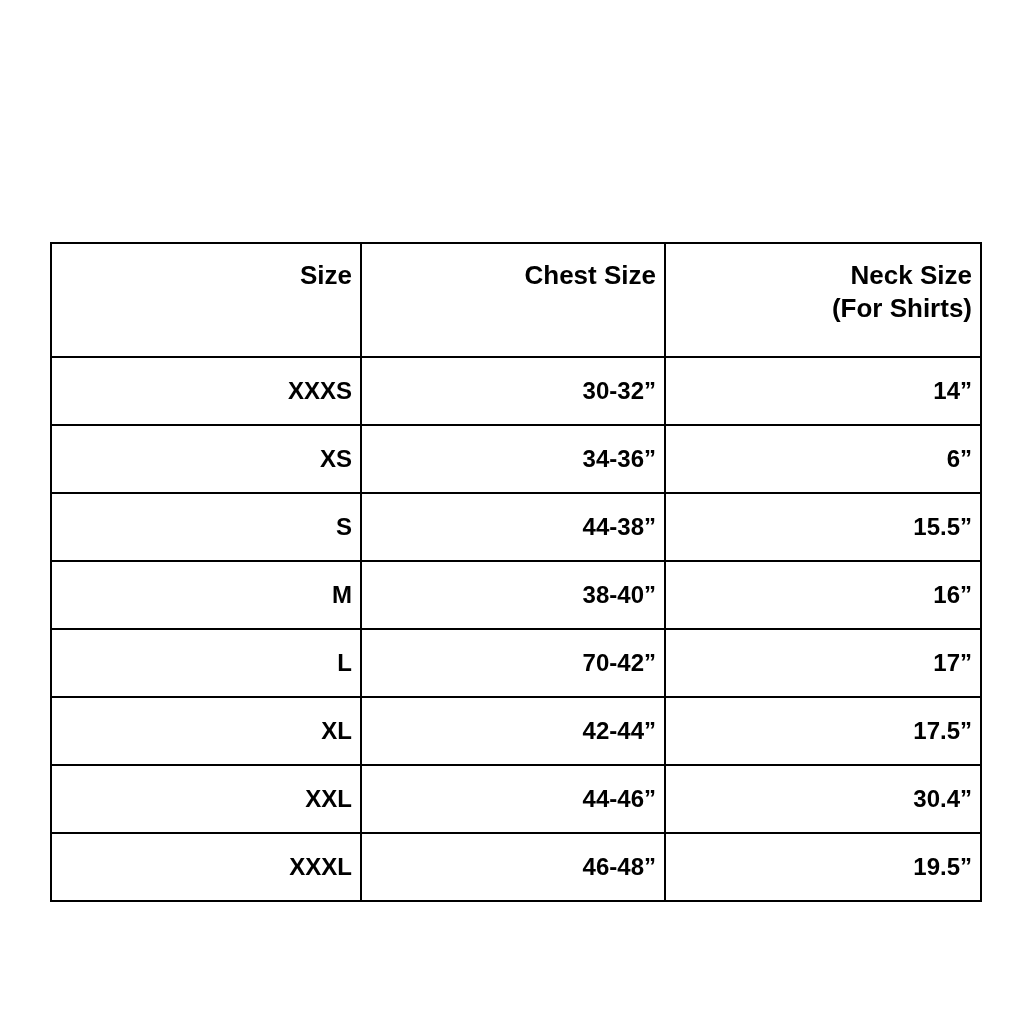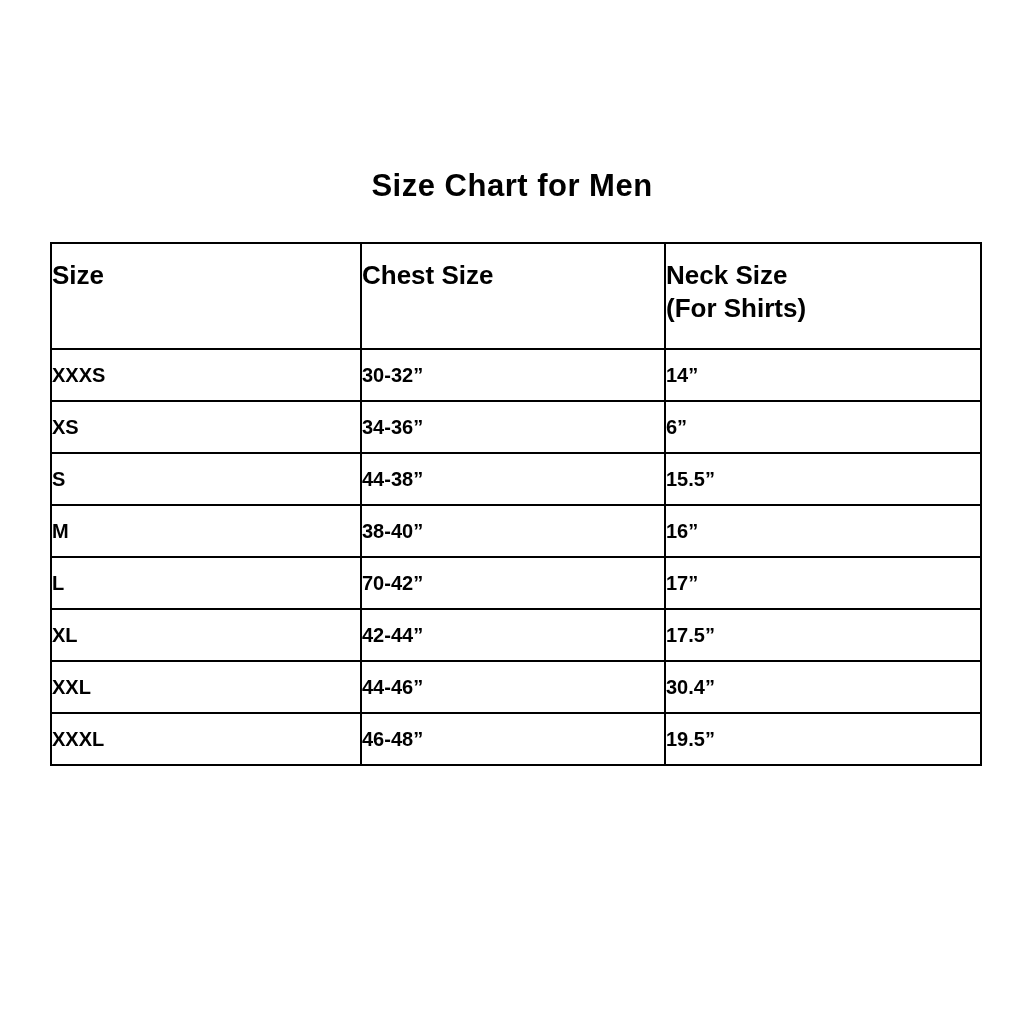--- a/index.html
+++ b/index.html
@@ -37,49 +37,48 @@
     top: 242px;
     left: 50px;
     width: 930px;
     border-collapse: collapse;
     table-layout: fixed;
     background: #ffffff;
   }
   .size-table th,
   .size-table td {
     border: 2px solid #000000;
-    text-align: left;
+    text-align: right;
     font-weight: bold;
     color: #000000;
-    padding: 0;
+    padding: 8px;
     margin-left: 32px;
   }
   .size-table th {
     height: 89px;
     vertical-align: top;
     padding-top: 15px;
     font-size: 26px;
     line-height: 33px;
   }
   .size-table td {
     height: 50px;
     vertical-align: middle;
-    font-size: 20px;
+    font-size: 24px;
     line-height: 28px;
   }
   .hdr-line {
     display: block;
   }
 </style>
 </head>
 <body>
 
 <div class="page">
 
-  <h1 class="title">Size Chart for Men</h1>
 
   <table class="size-table">
     <colgroup>
       <col style="width:310px">
       <col style="width:304px">
       <col style="width:316px">
     </colgroup>
     <thead>
       <tr>
         <th>

